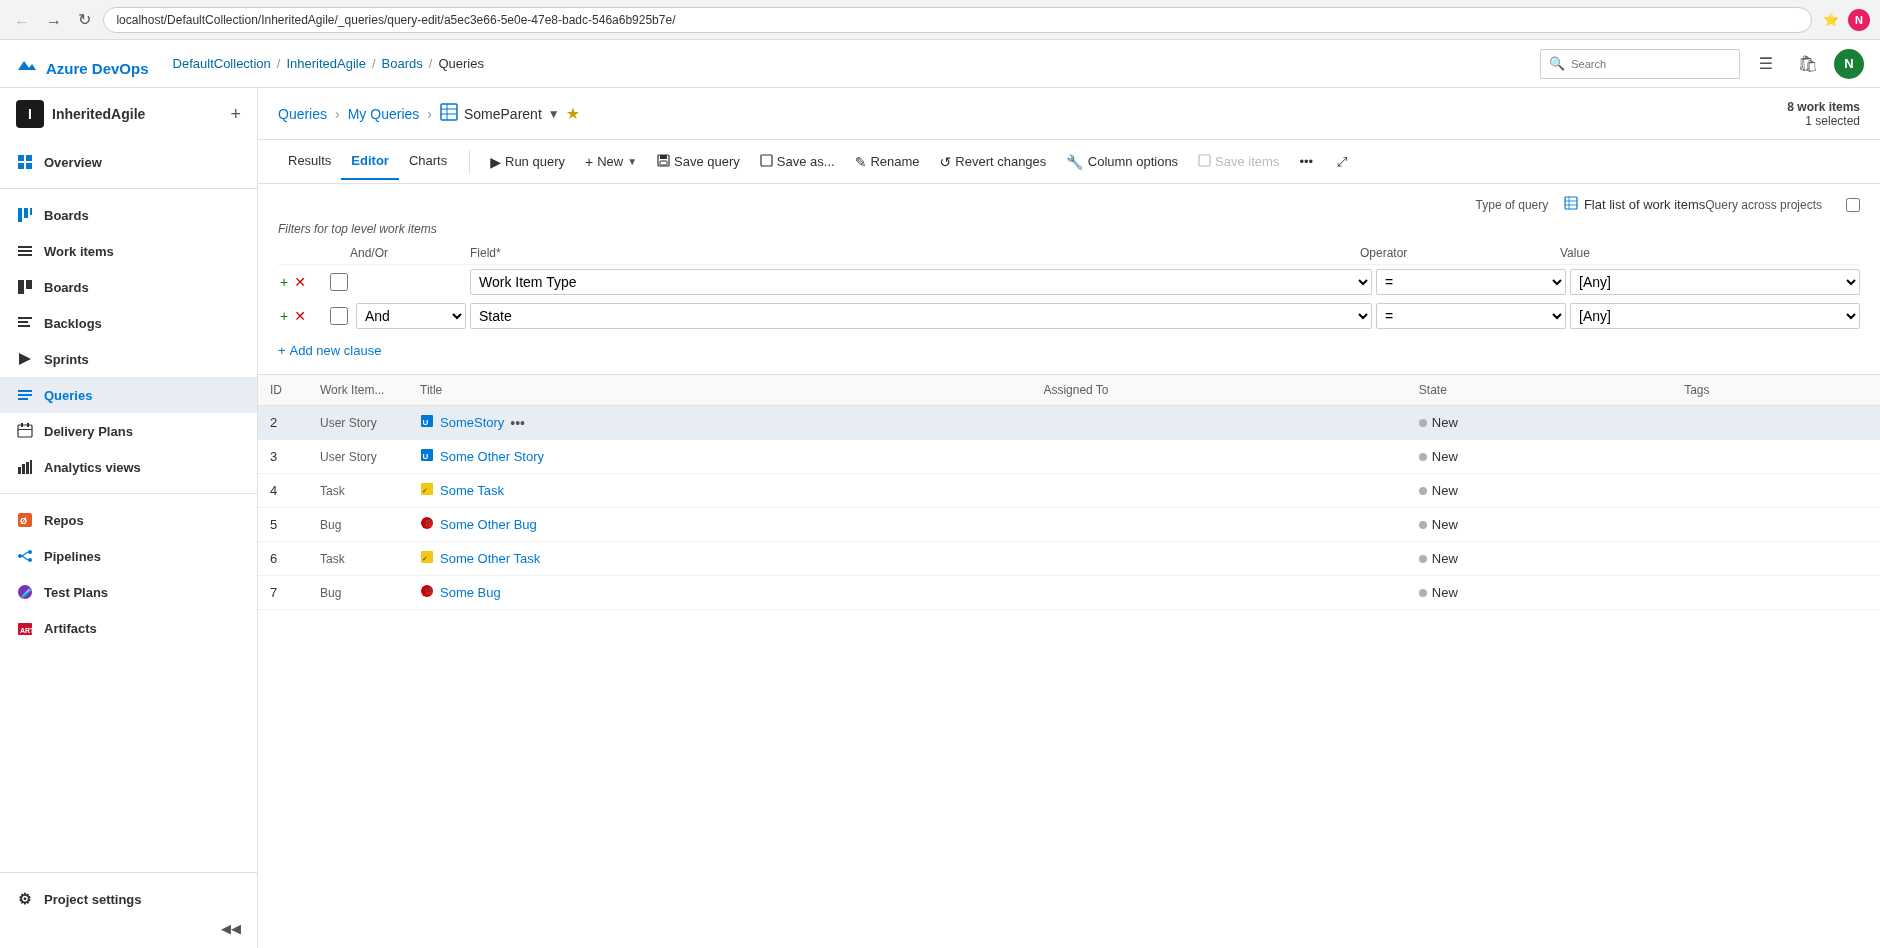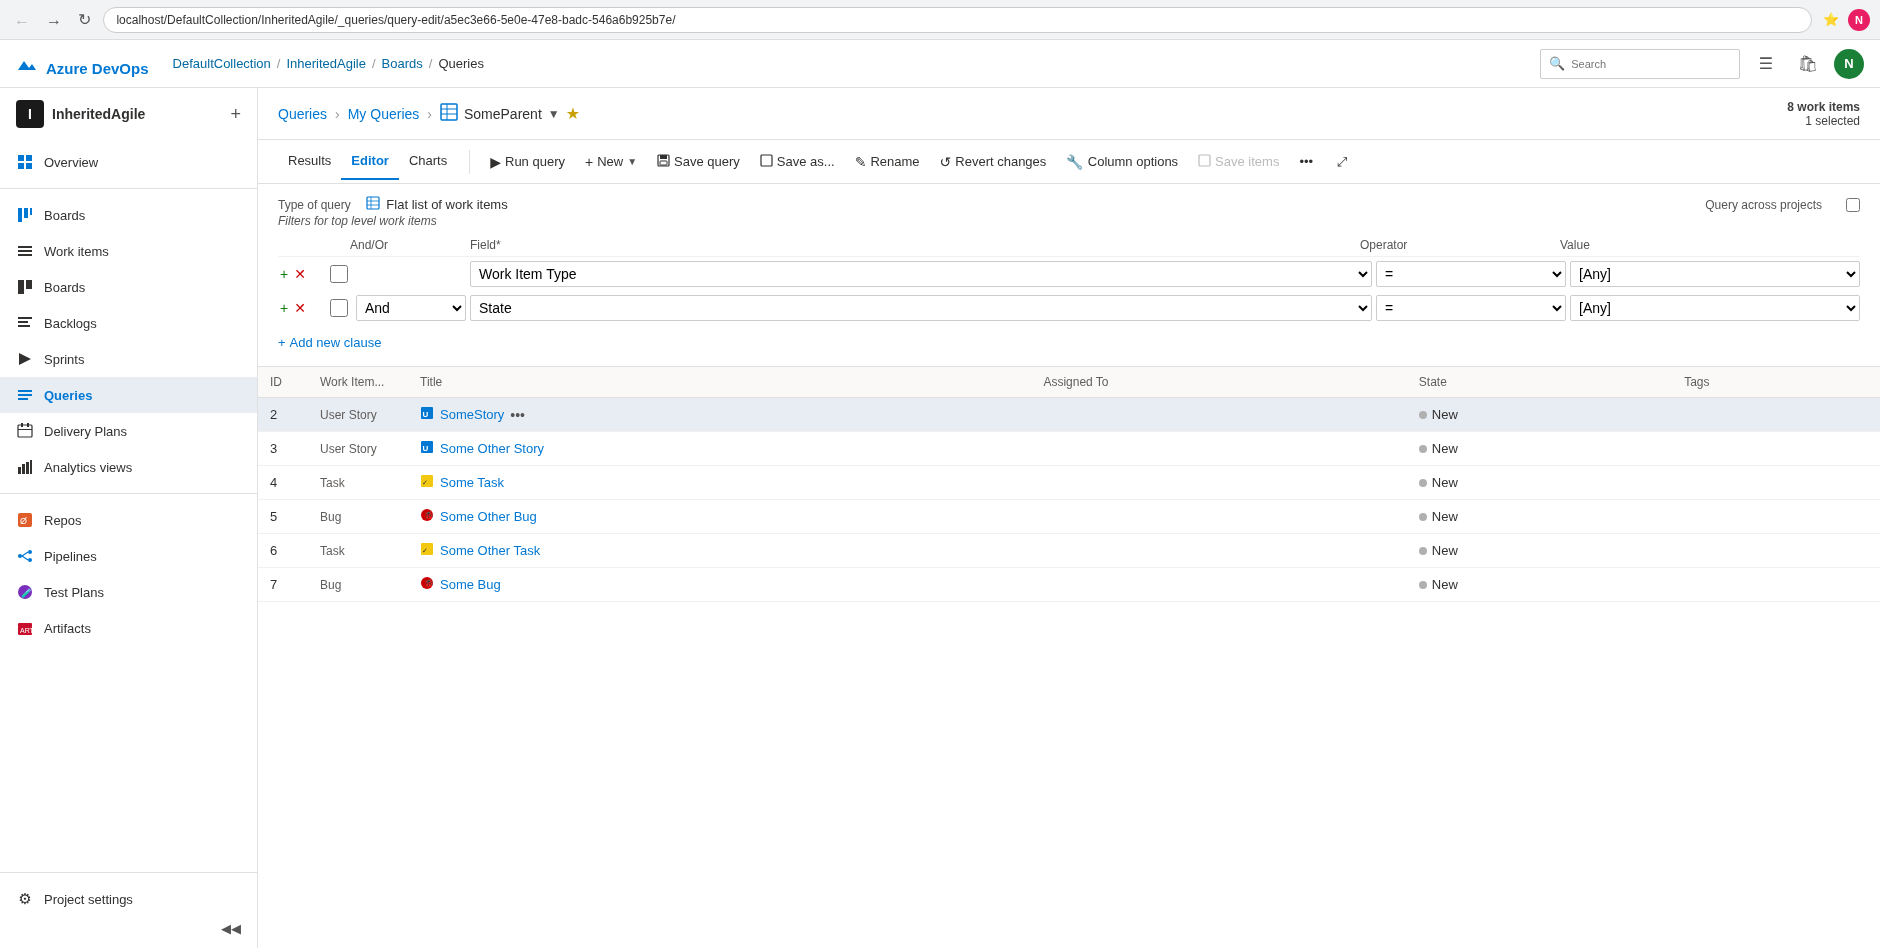--- a/index.html
+++ b/index.html
@@ -46,21 +46,21 @@
     .sidebar-header {
       display: flex; align-items: center; justify-content: space-between; padding: 12px 16px; height: 52px;
     }
     .sidebar-org { display: flex; align-items: center; gap: 8px; }
     .sidebar-org-icon { width: 28px; height: 28px; background: #1a1a1a; color: #fff; border-radius: 4px; display: flex; align-items: center; justify-content: center; font-weight: bold; font-size: 14px; }
     .sidebar-org-name { font-weight: 600; font-size: 14px; }
     .sidebar-add-btn { cursor: pointer; font-size: 18px; color: #555; }
 
     .sidebar-section { padding: 4px 0; }
     .sidebar-item {
-      display: flex; align-items: center; gap: 10px; padding: 8px 16px; cursor: pointer; color: #323130; font-size: 13px; height: 36px;
+      display: flex; align-items: center; gap: 10px; padding: 8px 16px; cursor: pointer; color: #323130; font-size: 13px; height: 36px; font-weight: bold;
     }
     .sidebar-item.active { background: #e8edf4; color: #0078d4; font-weight: 600; }
     .sidebar-item-icon { width: 18px; height: 18px; display: flex; align-items: center; justify-content: center; font-size: 15px; flex-shrink: 0; }
     .sidebar-item-label { flex: 1; }
     .sidebar-divider { height: 1px; background: #e0e0e0; margin: 4px 0; }
     .sidebar-footer {
       margin-top: auto; border-top: 1px solid #e0e0e0; padding: 8px 0;
     }
     .sidebar-collapse-btn { display: flex; align-items: center; justify-content: flex-end; padding: 4px 16px; cursor: pointer; color: #555; font-size: 13px; }
 
@@ -96,21 +96,21 @@
     }
     .toolbar-btn.disabled { color: #bbb; cursor: default; }
     .toolbar-btn-icon { font-size: 14px; }
     .toolbar-btn-chevron { font-size: 10px; color: #555; }
 
     
     .query-body { flex: 1; display: flex; flex-direction: column; overflow: hidden; }
 
     
     .filter-section { padding: 12px 20px; border-bottom: 1px solid #e0e0e0; }
-    .filter-type-row { display: flex; align-items: center; justify-content: space-between; margin-bottom: 0; }
+    .filter-type-row { display: flex; align-items: center; justify-content: flex-end; margin-bottom: 8px; }
     .filter-type-label { font-size: 12px; color: #555; }
     .filter-type-value { display: flex; align-items: center; gap: 6px; font-size: 13px; }
     .filter-type-icon { color: #0078d4; font-size: 14px; }
     .query-across { display: flex; align-items: center; gap: 24px; font-size: 12px; color: #555; }
     .query-across-checkbox { width: 14px; height: 14px; cursor: pointer; }
     .filter-header-row { margin-bottom: 6px; }
     .filter-header-label { font-size: 12px; color: #555; font-style: italic; }
     .filter-cols-header { display: flex; align-items: center; padding: 4px 0; font-size: 12px; color: #555; border-bottom: 1px solid #f0f0f0; }
     .col-checkbox-space { width: 28px; }
     .col-andor { width: 120px; }

